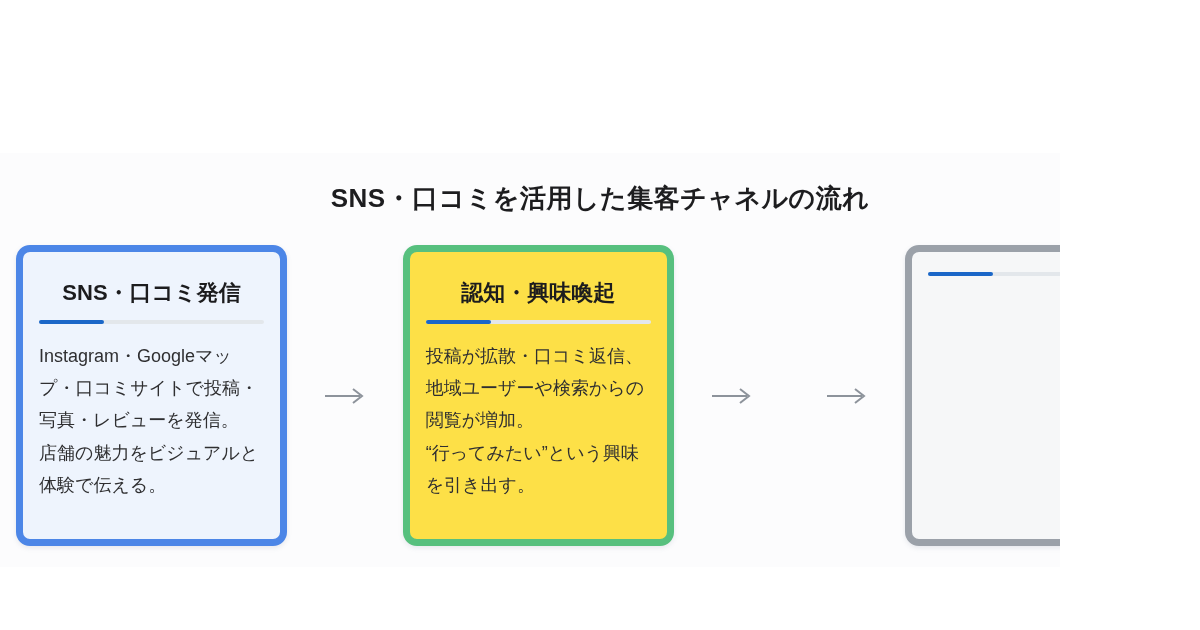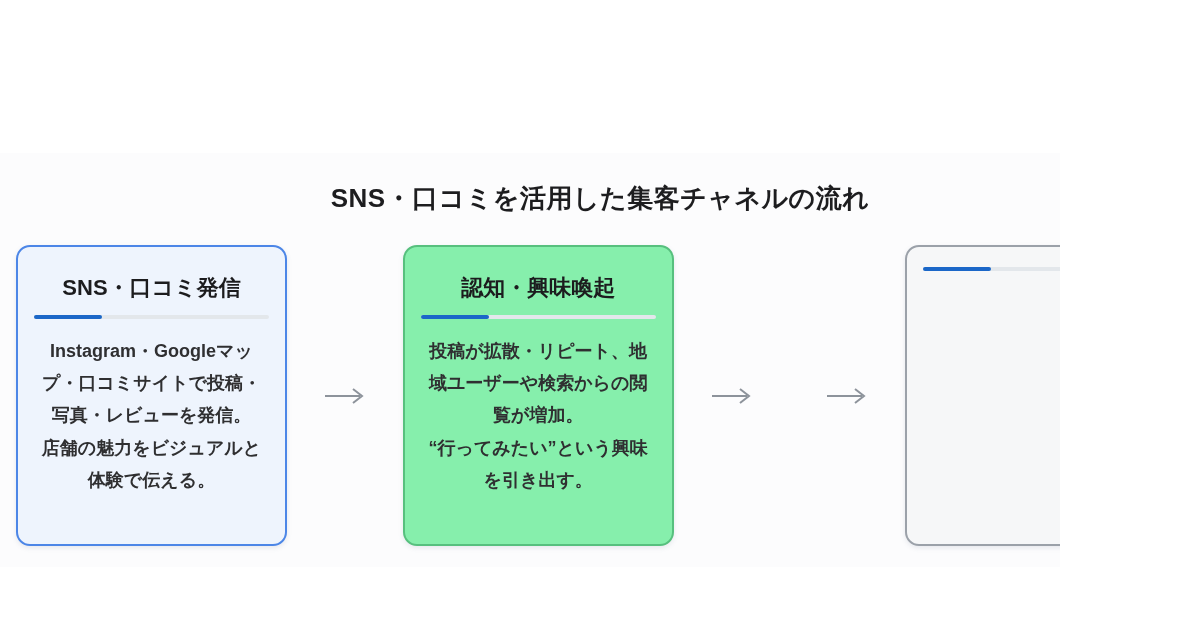--- a/index.html
+++ b/index.html
@@ -41,21 +41,21 @@
     width: 1160px;
     height: 301px;
     display: flex;
     align-items: stretch;
   }
   .card {
     flex: 0 0 271px;
     width: 271px;
     height: 301px;
     box-sizing: border-box;
-    border: 2px solid #f97316;
+    border: 7px solid #f97316;
     border-radius: 14px;
     padding: 20px 16px;
     display: flex;
     flex-direction: column;
     box-shadow: 0 2px 5px rgba(100,116,139,0.14);
     background: #fff;
   }
   .card-title {
     font-size: 22px;
     font-weight: 700;
@@ -78,23 +78,22 @@
     left: 0; top: 0;
     height: 100%;
     width: 29%;
     background: #1b67c8;
     border-radius: 2px;
   }
   .card-body {
     font-size: 18px;
     line-height: 1.8;
     color: #2f2f31;
-    text-align: center;
+    text-align: left;
     white-space: pre-line;
-    font-weight: bold;
   }
   .arrow-slot {
     flex: 1 1 0;
     min-width: 0;
     display: flex;
     align-items: center;
     justify-content: center;
   }
   .arrow-slot svg {
     flex-shrink: 0;
@@ -120,26 +119,26 @@
 店舗の魅力をビジュアルと体験で伝える。</div>
     </div>
 
     <div class="arrow-slot">
       <svg width="42" height="16" viewBox="0 0 42 16">
         <line x1="1" y1="8" x2="36" y2="8" stroke="#8d939b" stroke-width="2"></line>
         <polyline points="29,1 38,8 29,15" fill="none" stroke="#8d939b" stroke-width="2"></polyline>
       </svg>
     </div>
 
-    <div class="card" style="background: #86efac; border-color: rgb(87, 192, 126);">
+    <div class="card" style="background: #fde047; border-color: rgb(87, 192, 126);">
       <div class="card-title">認知・興味喚起</div>
       <div class="card-rule">
         <div class="card-rule-fill"></div>
       </div>
-      <div class="card-body">投稿が拡散・リピート、地域ユーザーや検索からの閲覧が増加。
+      <div class="card-body">投稿が拡散・口コミ返信、地域ユーザーや検索からの閲覧が増加。
 “行ってみたい”という興味を引き出す。</div>
     </div>
 
     <div class="arrow-slot">
       <svg width="42" height="16" viewBox="0 0 42 16">
         <line x1="1" y1="8" x2="36" y2="8" stroke="#8d939b" stroke-width="2"></line>
         <polyline points="29,1 38,8 29,15" fill="none" stroke="#8d939b" stroke-width="2"></polyline>
       </svg>
     </div>
 

